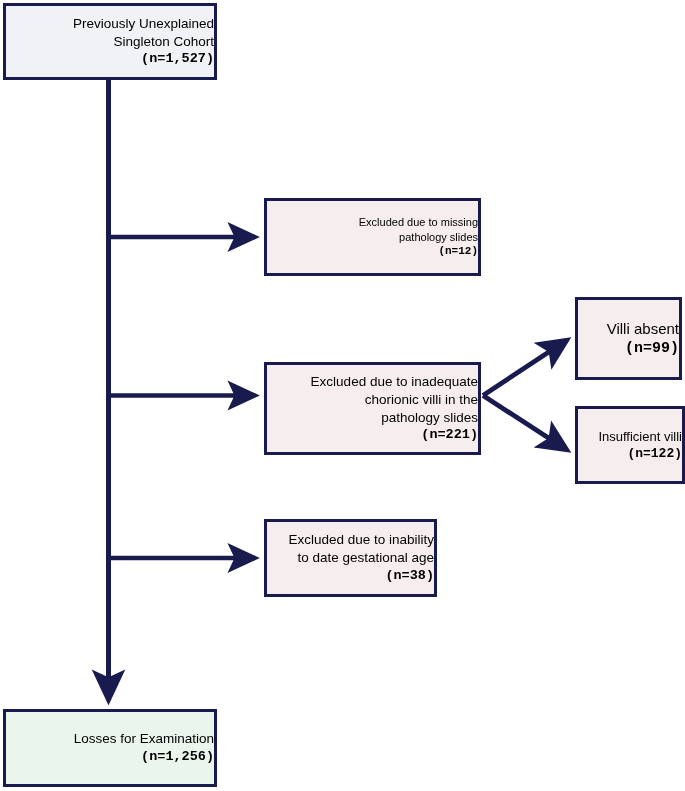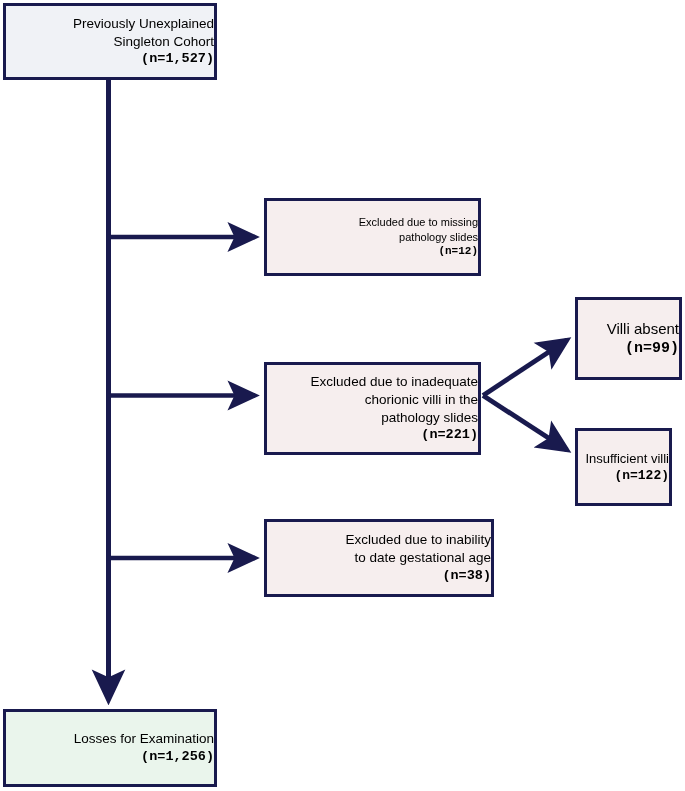--- a/index.html
+++ b/index.html
@@ -61,31 +61,31 @@
     background: #f6eeee;
     font-size: 11px;
   }
   #node-excluded-villi {
     left: 264px; top: 356px; width: 217px; height: 93px;
     background: #f6eeee;
     font-size: 13.5px;
     margin-top: 6px;
   }
   #node-excluded-dating {
-    left: 264px; top: 519px; width: 230px; height: 78px;
+    left: 264px; top: 519px; width: 173px; height: 78px;
     background: #f6eeee;
     font-size: 13.5px;
   }
   #node-villi-absent {
     left: 575px; top: 297px; width: 107px; height: 83px;
     background: #f6eeee;
     font-size: 15px;
   }
   #node-insufficient-villi {
-    left: 575px; top: 428px; width: 97px; height: 78px;
+    left: 575px; top: 406px; width: 110px; height: 78px;
     background: #f6eeee;
     font-size: 13px;
   }
   #node-cohort {
     left: 3px; top: 709px; width: 214px; height: 78px;
     background: #eaf5ec;
     font-size: 13.5px;
   }
 </style>
 </head>

